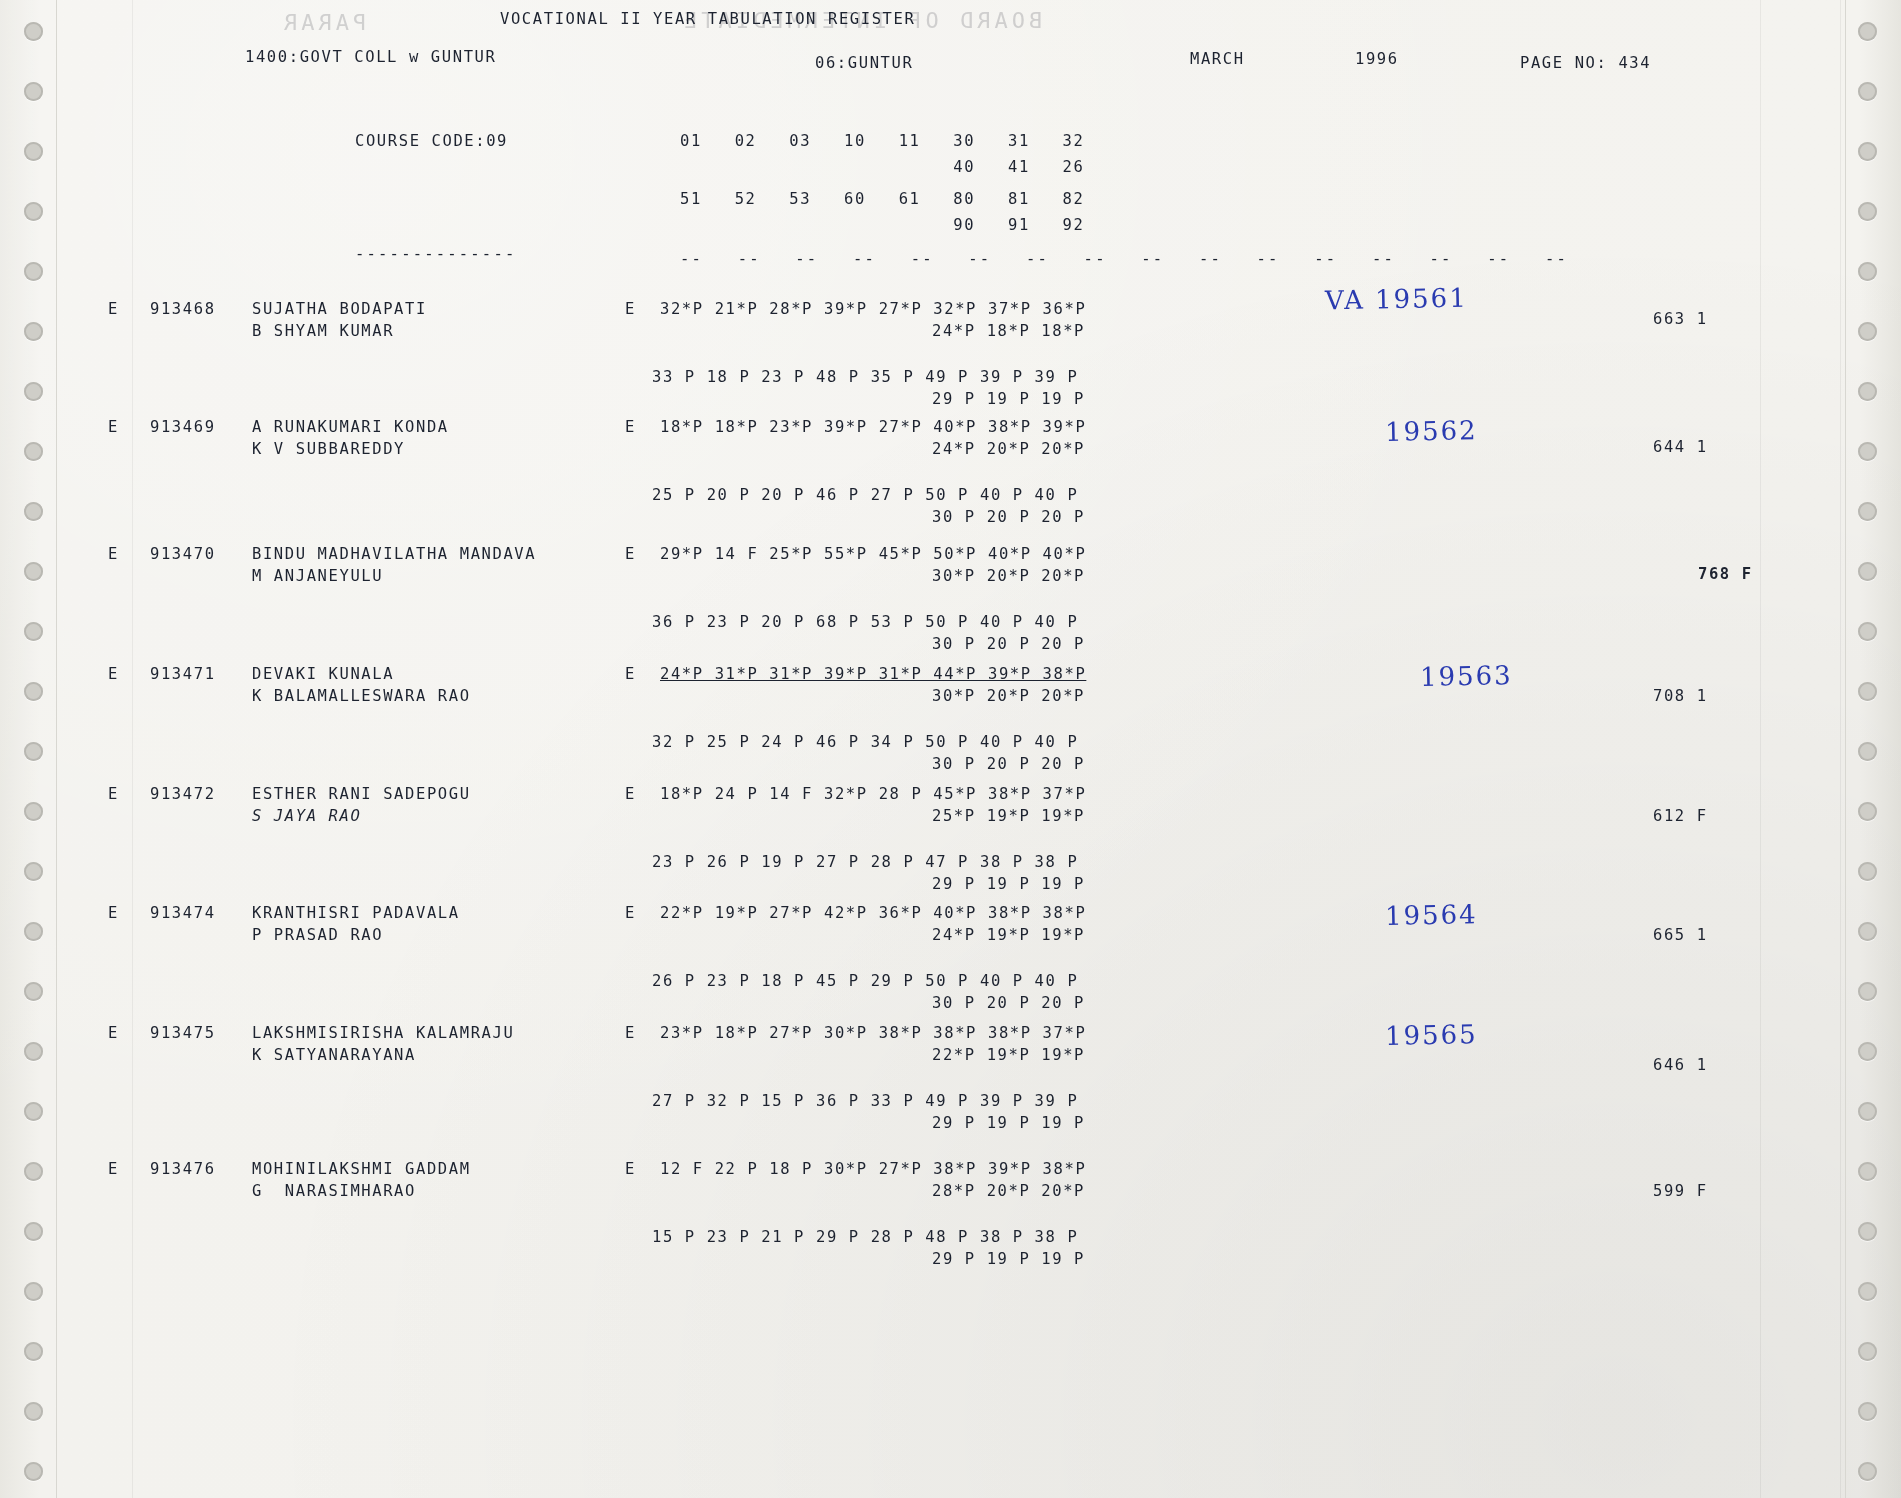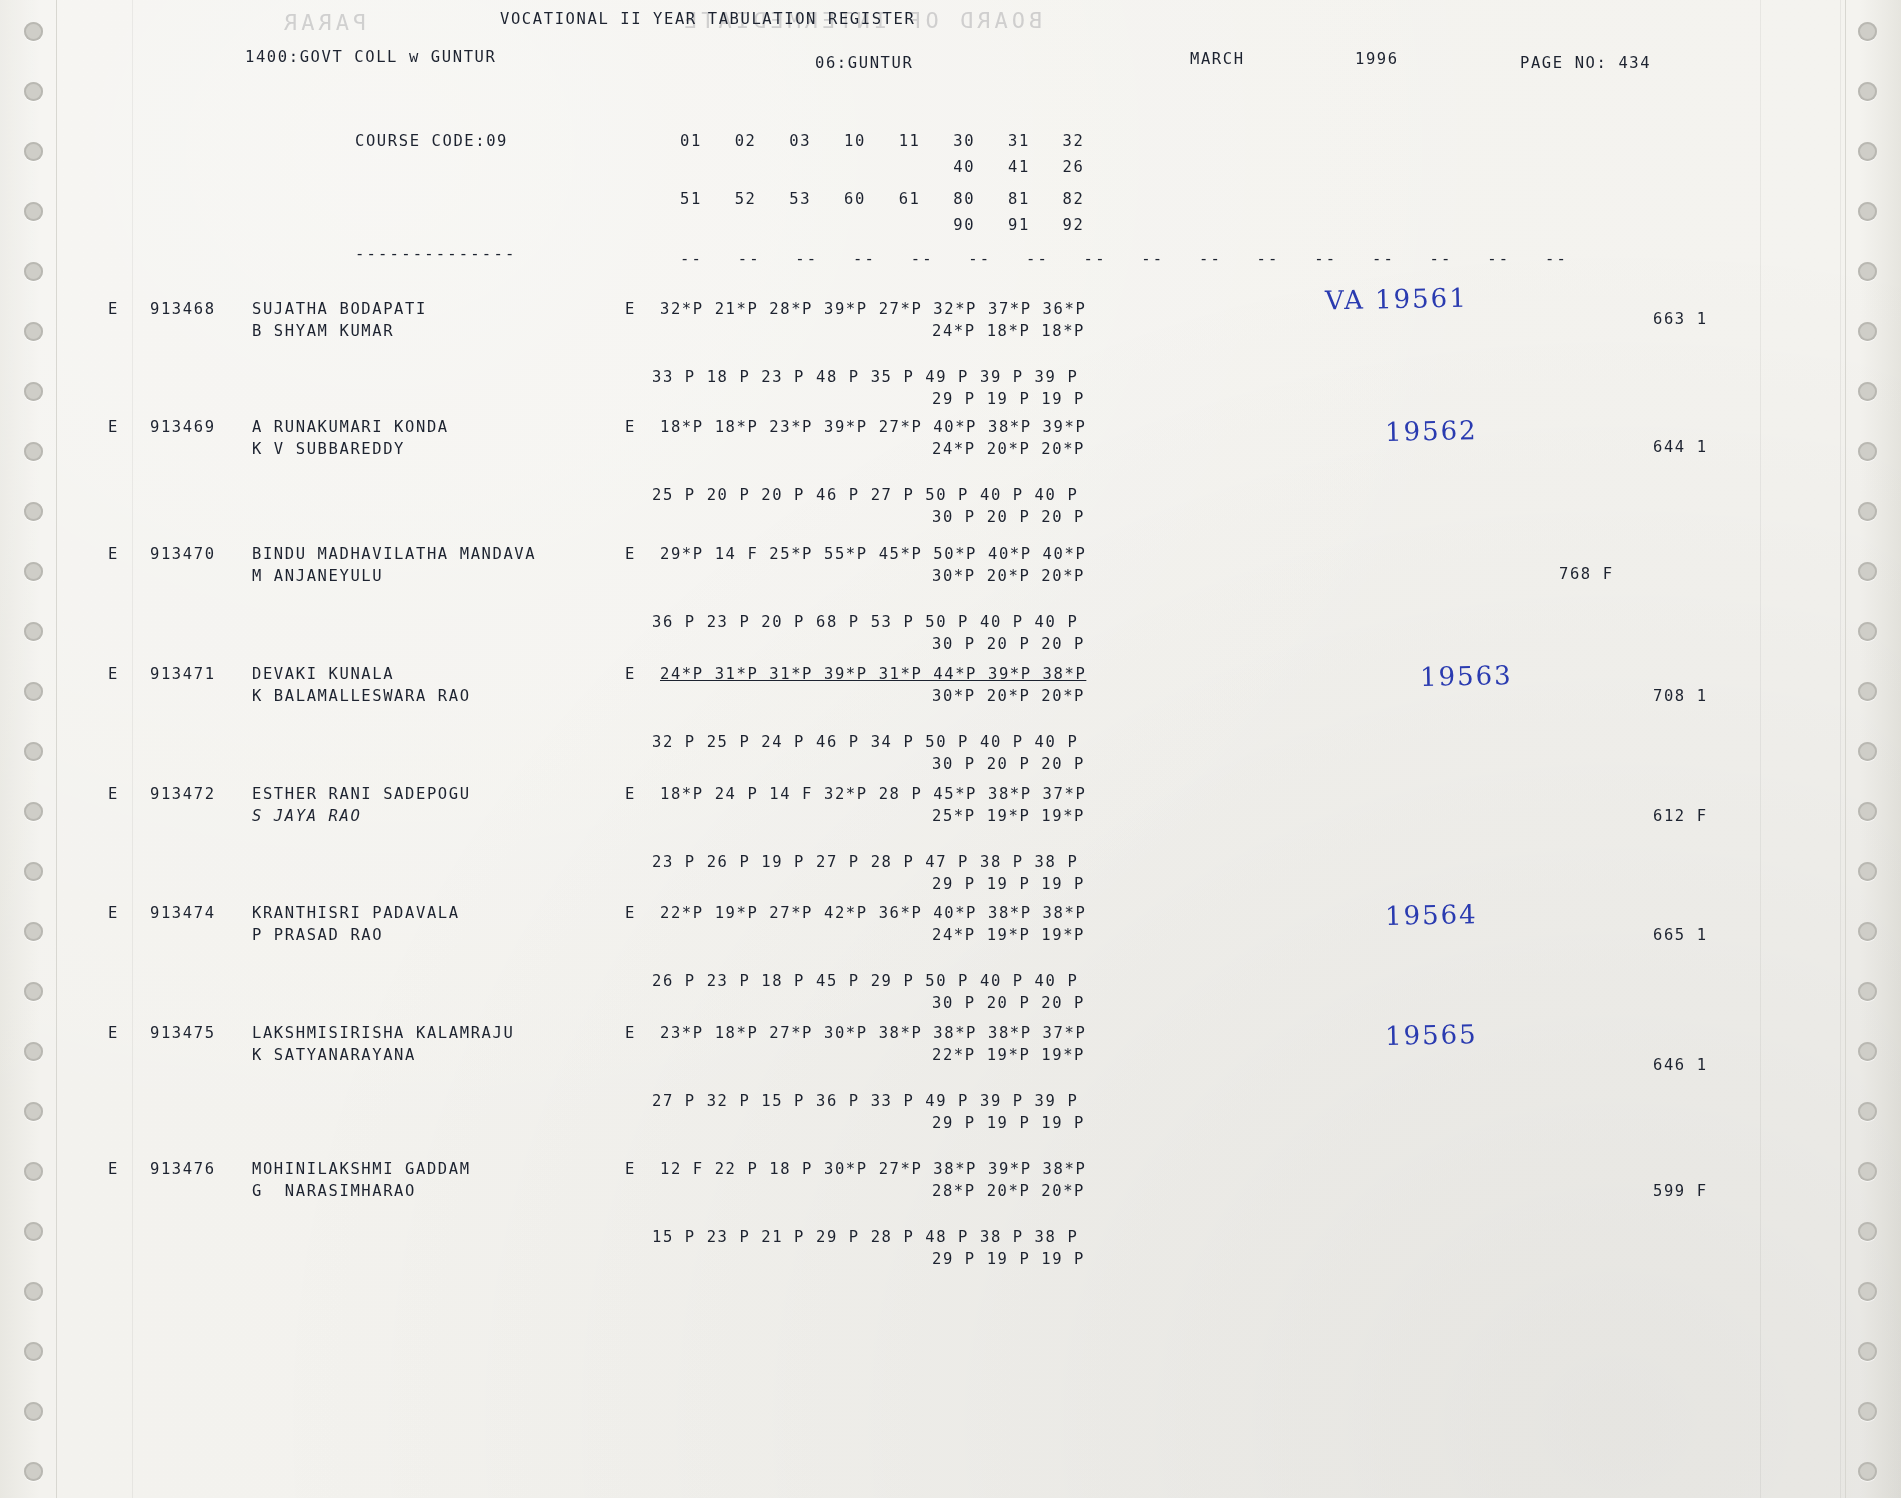--- a/index.html
+++ b/index.html
@@ -196,21 +196,21 @@
     <div class="txt" style="left:48px;  top:0px;">E</div>
     <div class="txt" style="left:90px;  top:0px;">913470</div>
     <div class="txt" style="left:192px; top:0px;">BINDU MADHAVILATHA MANDAVA</div>
     <div class="txt" style="left:192px; top:22px;">M ANJANEYULU</div>
     <div class="txt" style="left:565px; top:0px;">E</div>
     <div class="txt" style="left:600px; top:0px;">29*P 14 F 25*P 55*P 45*P 50*P 40*P 40*P</div>
     <div class="txt" style="left:872px; top:22px;">30*P 20*P 20*P</div>
     <div class="txt" style="left:592px; top:68px;">36 P 23 P 20 P 68 P 53 P 50 P 40 P 40 P</div>
     <div class="txt" style="left:872px; top:90px;">30 P 20 P 20 P</div>
     <div class="hand" style="left:1325px; top:-2px;"></div>
-    <div class="txt" style="left:1499px; top:20px;">768 F</div>
+    <div class="txt" style="left:1638px; top:20px;font-weight:bold;">768 F</div>
   </div>
 
   <div class="rowblock" style="left:0; top:665px;">
     <div class="txt" style="left:48px;  top:0px;">E</div>
     <div class="txt" style="left:90px;  top:0px;">913471</div>
     <div class="txt" style="left:192px; top:0px;">DEVAKI KUNALA</div>
     <div class="txt" style="left:192px; top:22px;">K BALAMALLESWARA RAO</div>
     <div class="txt" style="left:565px; top:0px;">E</div>
     <div class="txt" style="left:600px; top:0px;text-decoration:underline;">24*P 31*P 31*P 39*P 31*P 44*P 39*P 38*P</div>
     <div class="txt" style="left:872px; top:22px;">30*P 20*P 20*P</div>

